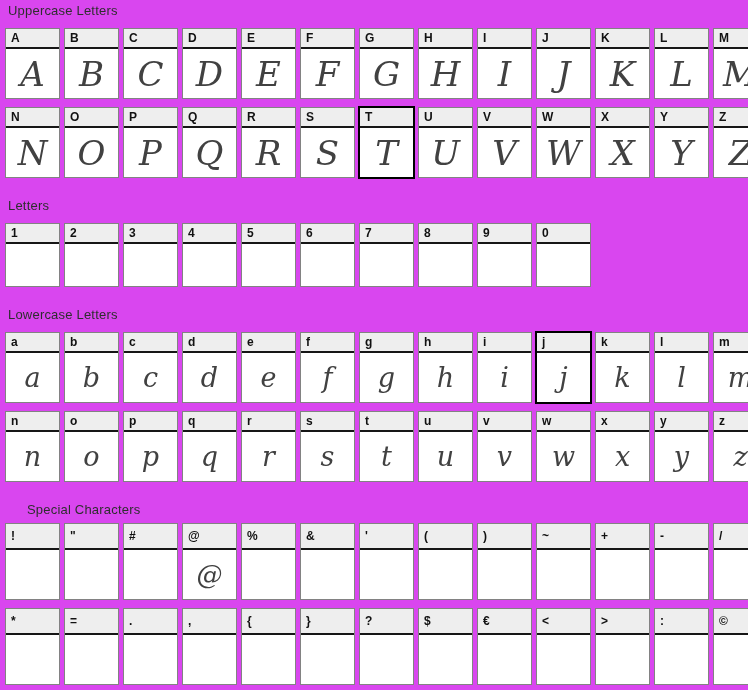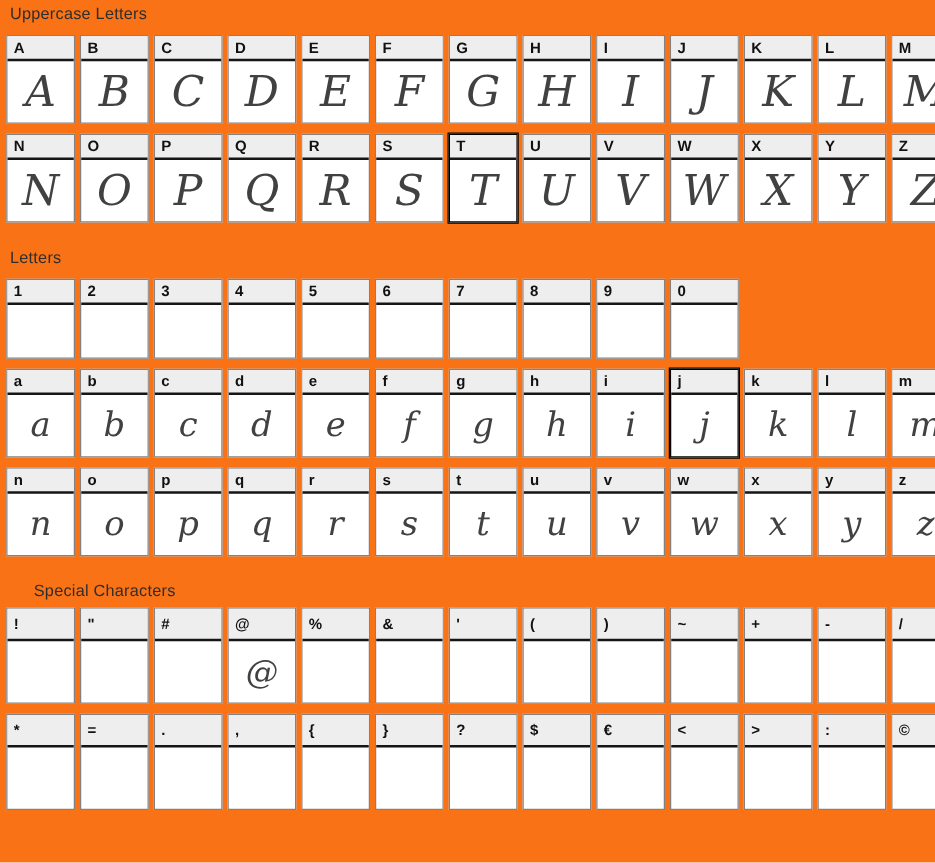--- a/index.html
+++ b/index.html
@@ -7,21 +7,21 @@
     padding: 0;
     background: #ffffff;
     font-family: "Liberation Sans", sans-serif;
   }
   #root {
     width: 748px;
     height: 690px;
     overflow: hidden;
     padding-left: 5px;
     box-sizing: border-box;
-    background: #f97316;
+    background: #d946ef;
   }
   .section-label {
     font-size: 13px;
     color: #2e2e2e;
     margin: 20px 0 10px 3px;
     letter-spacing: 0.2px;
   }
   .section-label.first {
     margin-top: 3px;
   }
@@ -235,20 +235,21 @@
       </div>
       <div class="cell numbers">
         <div class="cell-header">9</div>
         <div class="cell-body"></div>
       </div>
       <div class="cell numbers">
         <div class="cell-header">0</div>
         <div class="cell-body"></div>
       </div>
     </div>
+    <div class="section-label">Lowercase Letters</div>
     <div class="char-row">
       <div class="cell lowercase">
         <div class="cell-header">a</div>
         <div class="cell-body">a</div>
       </div>
       <div class="cell lowercase">
         <div class="cell-header">b</div>
         <div class="cell-body">b</div>
       </div>
       <div class="cell lowercase">

